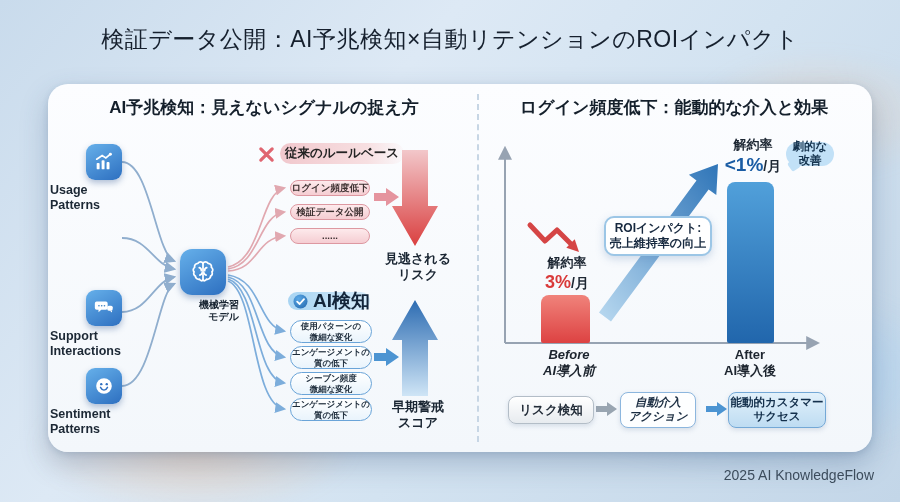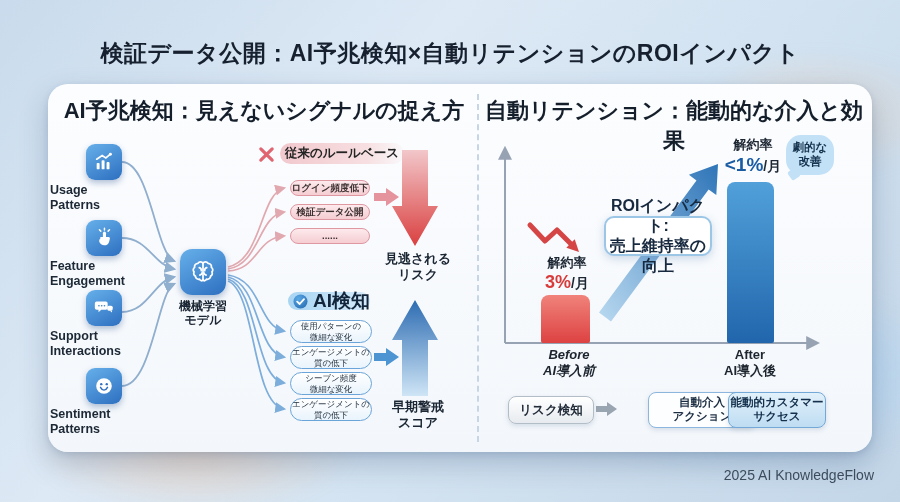--- a/index.html
+++ b/index.html
@@ -6,103 +6,103 @@
   body{
     width:900px;height:502px;overflow:hidden;position:relative;
     font-family:"Liberation Sans","DejaVu Sans",sans-serif;
     background:linear-gradient(130deg,#c9dbec 0%,#dde9f5 35%,#d3e3f1 60%,#c3d6e8 100%);
   }
   .pre{white-space:pre-line;}
   .glow{position:absolute;border-radius:50%;pointer-events:none;}
   .g1{left:30px;top:375px;width:330px;height:140px;background:radial-gradient(ellipse,rgba(255,180,120,.35),rgba(255,180,120,0) 70%);filter:blur(8px);}
   .g2{left:530px;top:280px;width:430px;height:190px;background:radial-gradient(ellipse,rgba(130,200,255,.45),rgba(130,200,255,0) 70%);filter:blur(10px);}
   .g3{left:690px;top:50px;width:260px;height:130px;background:radial-gradient(ellipse,rgba(255,195,145,.28),rgba(255,195,145,0) 70%);filter:blur(8px);}
-  .title{position:absolute;left:0;top:38px;width:900px;margin:0;text-align:center;
-    font-size:23px;font-weight:bold;color:#16202e;letter-spacing:.5px;}
+  .title{position:absolute;left:0;top:24px;width:900px;margin:0;text-align:center;
+    font-size:23px;font-weight:normal;color:#16202e;letter-spacing:.5px;}
   .card{position:absolute;left:48px;top:84px;width:824px;height:368px;
     background:linear-gradient(180deg,#fcfdff,#f3f7fb);border-radius:20px;
     box-shadow:0 12px 28px rgba(50,80,120,.28),0 2px 6px rgba(50,80,120,.15);}
   .card *{position:absolute;box-sizing:border-box;}
-  .panel-h{top:12px;font-size:22px;font-weight:bold;color:#141f2b;text-align:center;}
+  .panel-h{top:12px;font-size:17px;font-weight:bold;color:#141f2b;text-align:center;}
   .ph-left{left:10px;width:412px;}
   .ph-right{left:436px;width:380px;}
   .divider{left:429px;top:10px;height:348px;width:0;border-left:2px dashed #c7d6e5;}
   .conn{left:0;top:0;}
   .src{left:2px;width:108px;text-align:left;}
   .tile{position:relative;width:36px;height:36px;margin:0 auto;border-radius:9px;
     background:linear-gradient(150deg,#66b0ea,#2d6fc0);box-shadow:0 3px 6px rgba(40,80,140,.35);
     display:flex;align-items:center;justify-content:center;}
   .src .lbl{position:relative;margin-top:3px;font-size:12.5px;font-weight:bold;color:#1c2835;line-height:1.16;}
   .ml{left:119px;top:165px;width:72px;text-align:center;}
   .ml .tile{width:46px;height:46px;border-radius:12px;}
-  .ml .lbl{position:relative;margin-top:4px;font-size:12px;font-weight:bold;color:#1a2633;line-height:1.2;}
+  .ml .lbl{position:relative;margin-top:4px;font-size:10px;font-weight:bold;color:#1a2633;line-height:1.2;text-align:right;}
   .rule-x{left:210px;top:62px;}
   .rule-pill{left:232px;top:59px;width:124px;height:21px;border-radius:12px;text-align:center;
     background:linear-gradient(90deg,#f1c8cd,#f7dfe1 70%,rgba(247,223,225,.1));
     font-size:12.5px;font-weight:bold;color:#242424;line-height:21px;}
   .pill-pink{left:242px;width:80px;height:16px;border-radius:9px;text-align:center;
     background:linear-gradient(180deg,#fdeaec,#f5cdd2);border:1px solid #dd98a1;
     font-size:9.5px;font-weight:bold;color:#3c3030;line-height:14px;}
   .big-arrow{overflow:visible;}
   .result{width:86px;text-align:center;font-size:13px;font-weight:bold;color:#1a2633;line-height:1.25;}
   .ai-pill{left:240px;top:208px;width:82px;height:18px;border-radius:10px;
     background:linear-gradient(90deg,#a8d4f2,#d6ecfb);display:flex;align-items:center;gap:5px;padding-left:5px;}
   .ai-pill .t{position:relative;font-size:19px;font-weight:bold;color:#13253a;}
   .ai-pill svg{position:relative;flex:0 0 auto;}
   .pill-blue{left:242px;width:82px;height:23px;border-radius:12px;
     background:linear-gradient(180deg,#ffffff,#e9f4fc);border:1.4px solid #6aa4d8;
     display:flex;align-items:center;justify-content:center;text-align:center;}
-  .pill-blue span{position:relative;font-size:8.5px;font-weight:normal;color:#1c2b3a;line-height:1.18;}
+  .pill-blue span{position:relative;font-size:8.5px;font-weight:bold;color:#1c2b3a;line-height:1.18;}
   .bar{border-radius:8px 8px 2px 2px;}
   .bar-red{left:493px;top:211px;width:49px;height:48px;background:linear-gradient(180deg,#f0837b,#dd4242);}
   .bar-blue{left:679px;top:98px;width:47px;height:161px;background:linear-gradient(180deg,#51a0da,#2166ac);}
   .metric{text-align:center;}
   .metric .m{font-size:13px;font-weight:bold;color:#1d2733;display:block;position:relative;}
   .metric .v{position:relative;font-size:18px;font-weight:bold;}
   .metric .u{position:relative;font-size:14px;font-weight:bold;color:#1d2733;}
   .m-before{left:477px;top:170px;width:84px;}
   .m-before .v{color:#d93a3a;}
   .m-after{left:662px;top:52px;width:86px;}
   .m-after .v{color:#1a5ca4;font-size:19px;}
   .roi{left:556px;top:132px;width:108px;height:40px;background:#ffffff;border:2px solid #9cc6e6;border-radius:10px;
     box-shadow:0 3px 8px rgba(80,120,170,.25);display:flex;align-items:center;justify-content:center;text-align:center;}
-  .roi span{position:relative;font-size:16px;font-weight:bold;color:#17293f;line-height:1.25;}
-  .badge{left:738px;top:51px;width:48px;height:40px;background:#c2e1f7;border-radius:15px;
+  .roi span{position:relative;font-size:12px;font-weight:bold;color:#17293f;line-height:1.25;}
+  .badge{left:738px;top:58px;width:48px;height:24px;background:#c2e1f7;border-radius:15px;
     display:flex;align-items:center;justify-content:center;text-align:center;}
   .badge span{position:relative;font-size:11.5px;font-weight:bold;color:#16344f;line-height:1.2;}
   .badge::after{content:"";position:absolute;left:3px;bottom:-4px;width:10px;height:10px;background:#c2e1f7;
     border-radius:2px;transform:rotate(55deg);}
   .ax{top:263px;text-align:center;font-size:13px;font-weight:bold;color:#1c242e;line-height:1.25;}
   .ax-b{left:479px;width:84px;font-style:italic;}
   .ax-a{left:659px;width:86px;}
   .fbox{top:308px;height:36px;border-radius:8px;display:flex;align-items:center;justify-content:center;text-align:center;
     box-shadow:0 2px 5px rgba(70,100,140,.18);}
   .fbox span{position:relative;font-weight:bold;line-height:1.2;}
   .f1{left:460px;top:312px;width:86px;height:28px;background:linear-gradient(180deg,#ffffff,#e7ebef);border:1.5px solid #b3bdc7;}
   .f1 span{font-size:12.5px;color:#222c38;}
-  .f2{left:600px;width:108px;background:#fdfeff;border:1.5px solid #8cb6de;}
+  .f2{left:572px;width:76px;background:#fdfeff;border:1.5px solid #8cb6de;font-style:italic;}
   .f2 span{font-size:11.5px;color:#1b2d42;}
   .f3{left:680px;width:98px;background:linear-gradient(180deg,#e2f1fb,#bedcf2);border:1.5px solid #74a8d6;}
   .f3 span{font-size:11.5px;color:#14304c;}
   .footer{position:absolute;right:26px;top:467px;font-size:14px;color:#3c4c5c;}
 </style>
 </head>
 <body>
 
 <div>
   <div class="glow g1"></div>
   <div class="glow g2"></div>
   <div class="glow g3"></div>
 
   <h1 class="title">検証データ公開：AI予兆検知×自動リテンションのROIインパクト</h1>
 
   <div class="card">
 
     <div class="panel-h ph-left">AI予兆検知：見えないシグナルの捉え方</div>
-    <div class="panel-h ph-right">自動リテンション：能動的な介入と効果</div>
+    <div class="panel-h ph-right">ログイン頻度低下：能動的な介入と効果</div>
     <div class="divider"></div>
 
     <svg class="conn" width="430" height="368" viewBox="0 0 430 368">
       <defs>
         <marker id="mg" viewBox="0 0 10 10" refX="8" refY="5" markerWidth="6.5" markerHeight="6.5" orient="auto">
             <path d="M0 0 L10 5 L0 10 z" fill="#85a6c9"></path>
           </marker>
         <marker id="mp" viewBox="0 0 10 10" refX="8" refY="5" markerWidth="6.5" markerHeight="6.5" orient="auto">
             <path d="M0 0 L10 5 L0 10 z" fill="#dfa0a8"></path>
           </marker>
@@ -153,31 +153,20 @@
           <rect x="4" y="13" width="3.2" height="7" rx="1"></rect>
             <rect x="9.4" y="10" width="3.2" height="10" rx="1"></rect>
             <rect x="14.8" y="12" width="3.2" height="8" rx="1"></rect>
           <path d="M4 9 L10 5 L14 7.5 L19 3.5" stroke="#fff" stroke-width="1.8" fill="none" stroke-linecap="round"></path>
             <circle cx="19" cy="3.5" r="1.6"></circle>
         </svg>
       </div>
       <div class="lbl pre">Usage
 Patterns</div>
     </div>
-    <div class="src" style="top:136px">
-      <div class="tile">
-        <svg width="22" height="22" viewBox="0 0 24 24" fill="#fff">
-          <rect x="10.8" y="5" width="3.4" height="9" rx="1.7"></rect>
-          <path d="M8 12.5 c-1.4 1 -1.6 3.2 -.6 4.8 c1 1.7 2.6 2.7 4.8 2.7 c2.8 0 4.8 -1.6 5.4 -4 l.8 -3.2 c.2 -1 -.4 -1.8 -1.4 -1.8 h-9 z"></path>
-          <path d="M8.5 4.5 L7 3 M12.5 3.2 V1.4 M16.5 4.5 L18 3" stroke="#fff" stroke-width="1.6" stroke-linecap="round" fill="none"></path>
-        </svg>
-      </div>
-      <div class="lbl pre">Feature
-Engagement</div>
-    </div>
     <div class="src" style="top:206px">
       <div class="tile">
         <svg width="22" height="22" viewBox="0 0 24 24">
           <path d="M4 5 h10 a2 2 0 0 1 2 2 v5 a2 2 0 0 1 -2 2 h-5 l-3 2.5 v-2.5 h-2 a2 2 0 0 1 -2 -2 v-5 a2 2 0 0 1 2 -2 z" fill="#fff"></path>
           <circle cx="6.5" cy="9.5" r=".9" fill="#3b82c4"></circle>
             <circle cx="9.5" cy="9.5" r=".9" fill="#3b82c4"></circle>
             <circle cx="12.5" cy="9.5" r=".9" fill="#3b82c4"></circle>
           <rect x="15.5" y="9.5" width="6" height="5.5" rx="1.8" fill="#fff"></rect>
             <path d="M18.5 15 l2.2 2 v-2 z" fill="#fff"></path>
         </svg>

